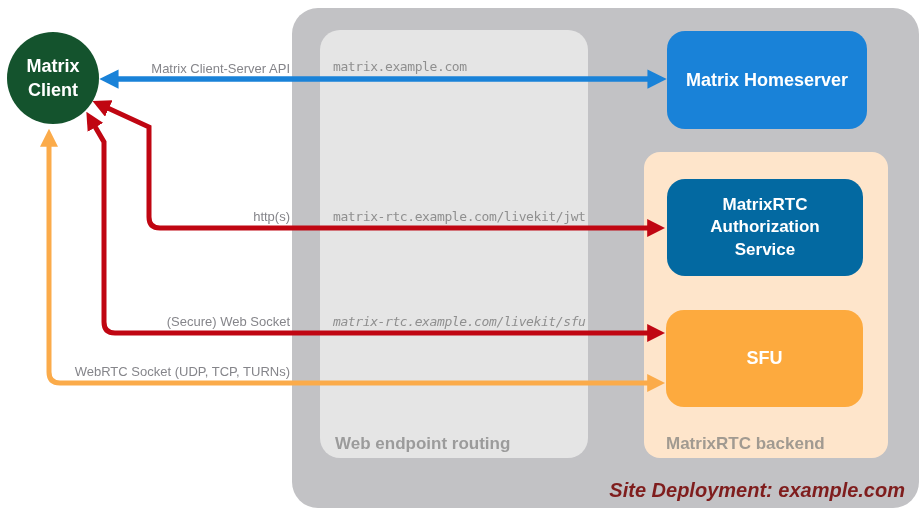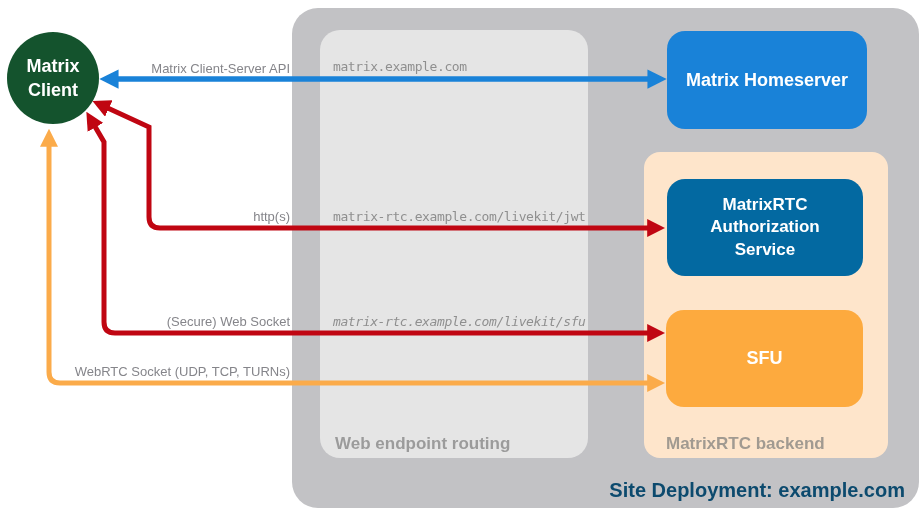--- a/index.html
+++ b/index.html
@@ -36,21 +36,21 @@
     background:#14532d;font-size:18px;line-height:1.35;
   }
   .client-node .inner{width:70px;}
   
   .zone-label{
     font-weight:bold;font-size:17px;color:#9b9b9b;z-index:3;white-space:nowrap;
   }
   .routing-label{left:335px;top:434px;}
   .backend-label{left:658px;top:434px;color:#a19a91;margin-left:8px;}
   .deployment-label{
-    right:16px;top:479px;color:#0c4a6e;font-weight:bold;font-size:20px;z-index:3;white-space:nowrap;
+    right:16px;top:479px;color:#7f1d1d;font-weight:bold;font-size:20px;z-index:3;white-space:nowrap;font-style:italic;
   }
   
   .endpoint{
     left:333px;font-family:"DejaVu Sans Mono", monospace;
     font-size:13px;letter-spacing:-0.4px;color:#8f8f8f;z-index:3;white-space:nowrap;
   }
   .endpoint-1{top:59px;}
   .endpoint-2{top:209px;}
   .endpoint-3{top:314px;font-style:italic;}
   

